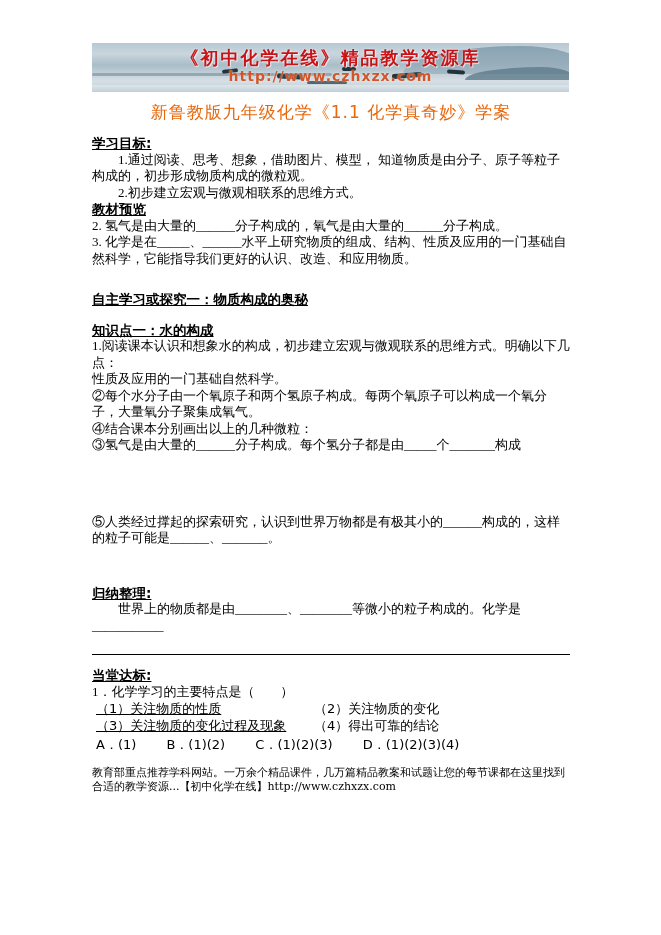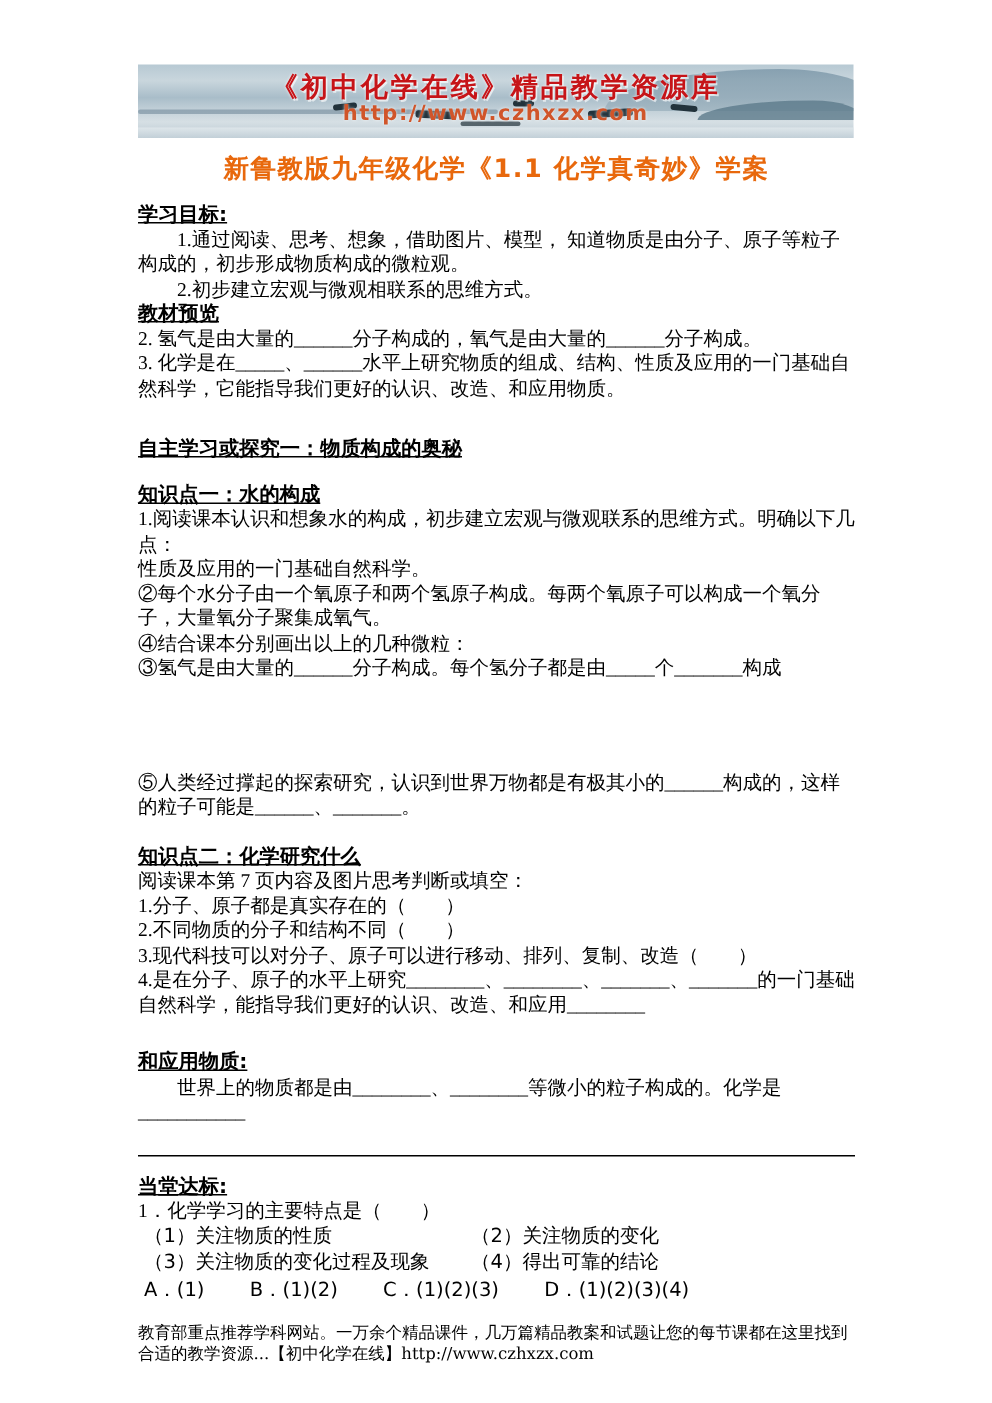--- a/index.html
+++ b/index.html
@@ -52,36 +52,36 @@
   .banner-url {
     position:absolute; top:25px; left:0; width:100%;
     text-align:center; color:#d0552a; font-weight:bold; font-size:14px;
     letter-spacing:1px; text-shadow:0 0 2px rgba(255,255,255,.8);
     text-decoration:none; display:block;
   }
 
   
   .doc-title {
     margin:9px 0 11px 0; text-align:center;
-    color:#e8680c; font-weight:bold; font-size:17px; letter-spacing:1px;
+    color:#e8680c; font-weight:normal; font-size:17px; letter-spacing:1px;
     white-space:nowrap;
   }
   .h  { font-weight:bold; font-size:13.5px; line-height:16.5px; margin:0;text-decoration:underline; }
   .p  { font-size:13px; line-height:16.5px; margin:0;font-family:Liberation Serif, serif; }
   .indent { text-indent:2em; }
   .gap14 { height:14px; }
   .gap16 { height:16px; }
   .gap22 { height:22px; }
   .gap24 { height:24px; }
   .draw-space { height:60px; }
 
   .fill-line { height:20px; border-bottom:1px solid #000; margin-bottom:12px; }
 
   .opt-row { display:flex; font-size:13px; line-height:17px; padding-left:4px; }
-  .opt-row .col1 { width:218px; }
+  .opt-row .col1 { width:218px;text-decoration:underline; }
 
   .answers { font-size:13px; line-height:17px; padding-left:4px; margin-top:2px; }
 
   .footer {
     margin-top:2px; font-size:11px; line-height:14px; color:#000;
     font-family:"DejaVu Serif","Liberation Serif",serif;
   }
   .footer a { color:#000; text-decoration:none; }
 </style>
 </head>
@@ -131,33 +131,25 @@
       <p class="p">性质及应用的一门基础自然科学。</p>
       <p class="p">②每个水分子由一个氧原子和两个氢原子构成。每两个氧原子可以构成一个氧分子，大量氧分子聚集成氧气。</p>
       <p class="p">④结合课本分别画出以上的几种微粒：</p>
       <p class="p">③氢气是由大量的______分子构成。每个氢分子都是由_____个_______构成</p>
       <div class="draw-space"></div>
       <p class="p">⑤人类经过撑起的探索研究，认识到世界万物都是有极其小的______构成的，这样的粒子可能是______、_______。</p>
     </div>
 
     <div class="gap16"></div>
 
-    <div>
-      <p class="h">知识点二：化学研究什么</p>
-      <p class="p">阅读课本第 7 页内容及图片思考判断或填空：</p>
-      <p class="p">1.分子、原子都是真实存在的（　　）</p>
-      <p class="p">2.不同物质的分子和结构不同（　　）</p>
-      <p class="p">3.现代科技可以对分子、原子可以进行移动、排列、复制、改造（　　）</p>
-      <p class="p">4.是在分子、原子的水平上研究________、________、_______、_______的一门基础自然科学，能指导我们更好的认识、改造、和应用________</p>
-    </div>
 
     <div class="gap22"></div>
 
     <div>
-      <p class="h">和应用物质:</p>
+      <p class="h">归纳整理:</p>
       <p class="p indent">世界上的物质都是由________、________等微小的粒子构成的。化学是___________</p>
       <div class="fill-line"></div>
     </div>
 
     <div>
       <p class="h">当堂达标:</p>
       <p class="p">1．化学学习的主要特点是（　　）</p>
       <div class="opt-row">
         <span class="col1">（1）关注物质的性质</span>
         <span>（2）关注物质的变化</span>

